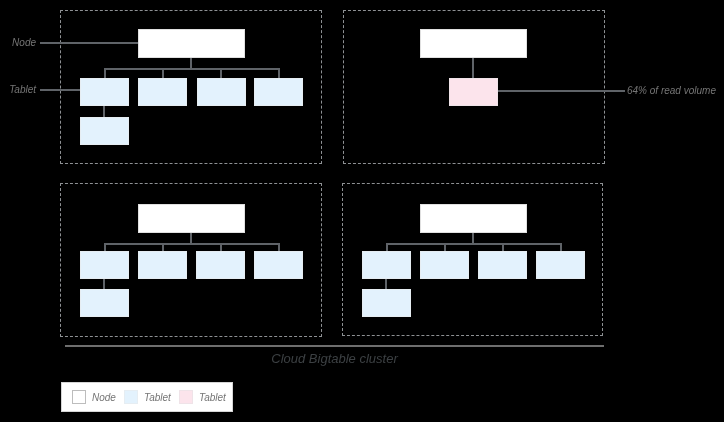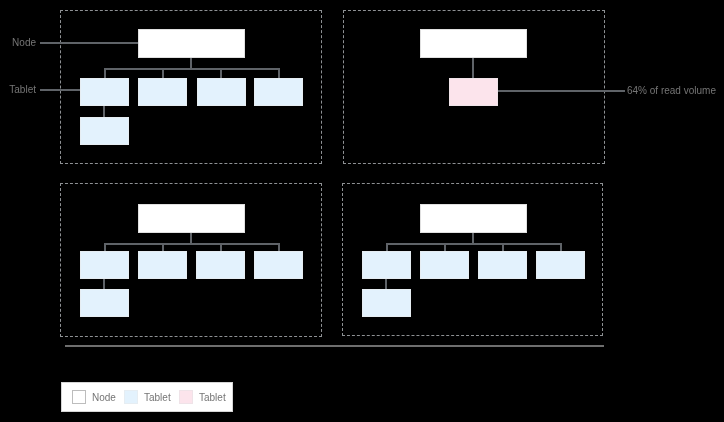--- a/index.html
+++ b/index.html
@@ -21,20 +21,21 @@
   }
   * { margin: 0; padding: 0; box-sizing: border-box; }
   html, body { background: var(--background); }
   body { font-family: "Liberation Sans", "DejaVu Sans", sans-serif; }
   .canvas {
     position: relative;
     width: 724px;
     height: 422px;
     background: var(--background);
     overflow: hidden;
+    font-style: italic;
   }
   .quad {
     position: absolute;
     border: 1px dashed var(--dashed-border);
     background: transparent;
   }
   .node-box {
     position: absolute;
     width: 107px; height: 29px;
     background: var(--node-fill);
@@ -158,20 +159,21 @@
   <div class="line" style="left:502px;top:243px;width:2px;height:8px"></div>
   <div class="line" style="left:560px;top:243px;width:2px;height:8px"></div>
   <div class="tablet" style="left:362px;top:251px"></div>
   <div class="tablet" style="left:420px;top:251px"></div>
   <div class="tablet" style="left:478px;top:251px"></div>
   <div class="tablet" style="left:536px;top:251px"></div>
   <div class="line" style="left:385px;top:279px;width:2px;height:10px"></div>
   <div class="tablet" style="left:362px;top:289px"></div>
 
   <div class="cluster-line" style="left:65px;top:345px;width:539px;height:2px"></div>
+  <div class="cluster-title">Cloud Bigtable cluster</div>
 
   <div class="legend">
     <div class="legend-item" style="left:10px">
       <span class="swatch node"></span>
       <span class="legend-label">Node</span>
     </div>
     <div class="legend-item" style="left:62px">
       <span class="swatch blue"></span>
       <span class="legend-label">Tablet</span>
     </div>

